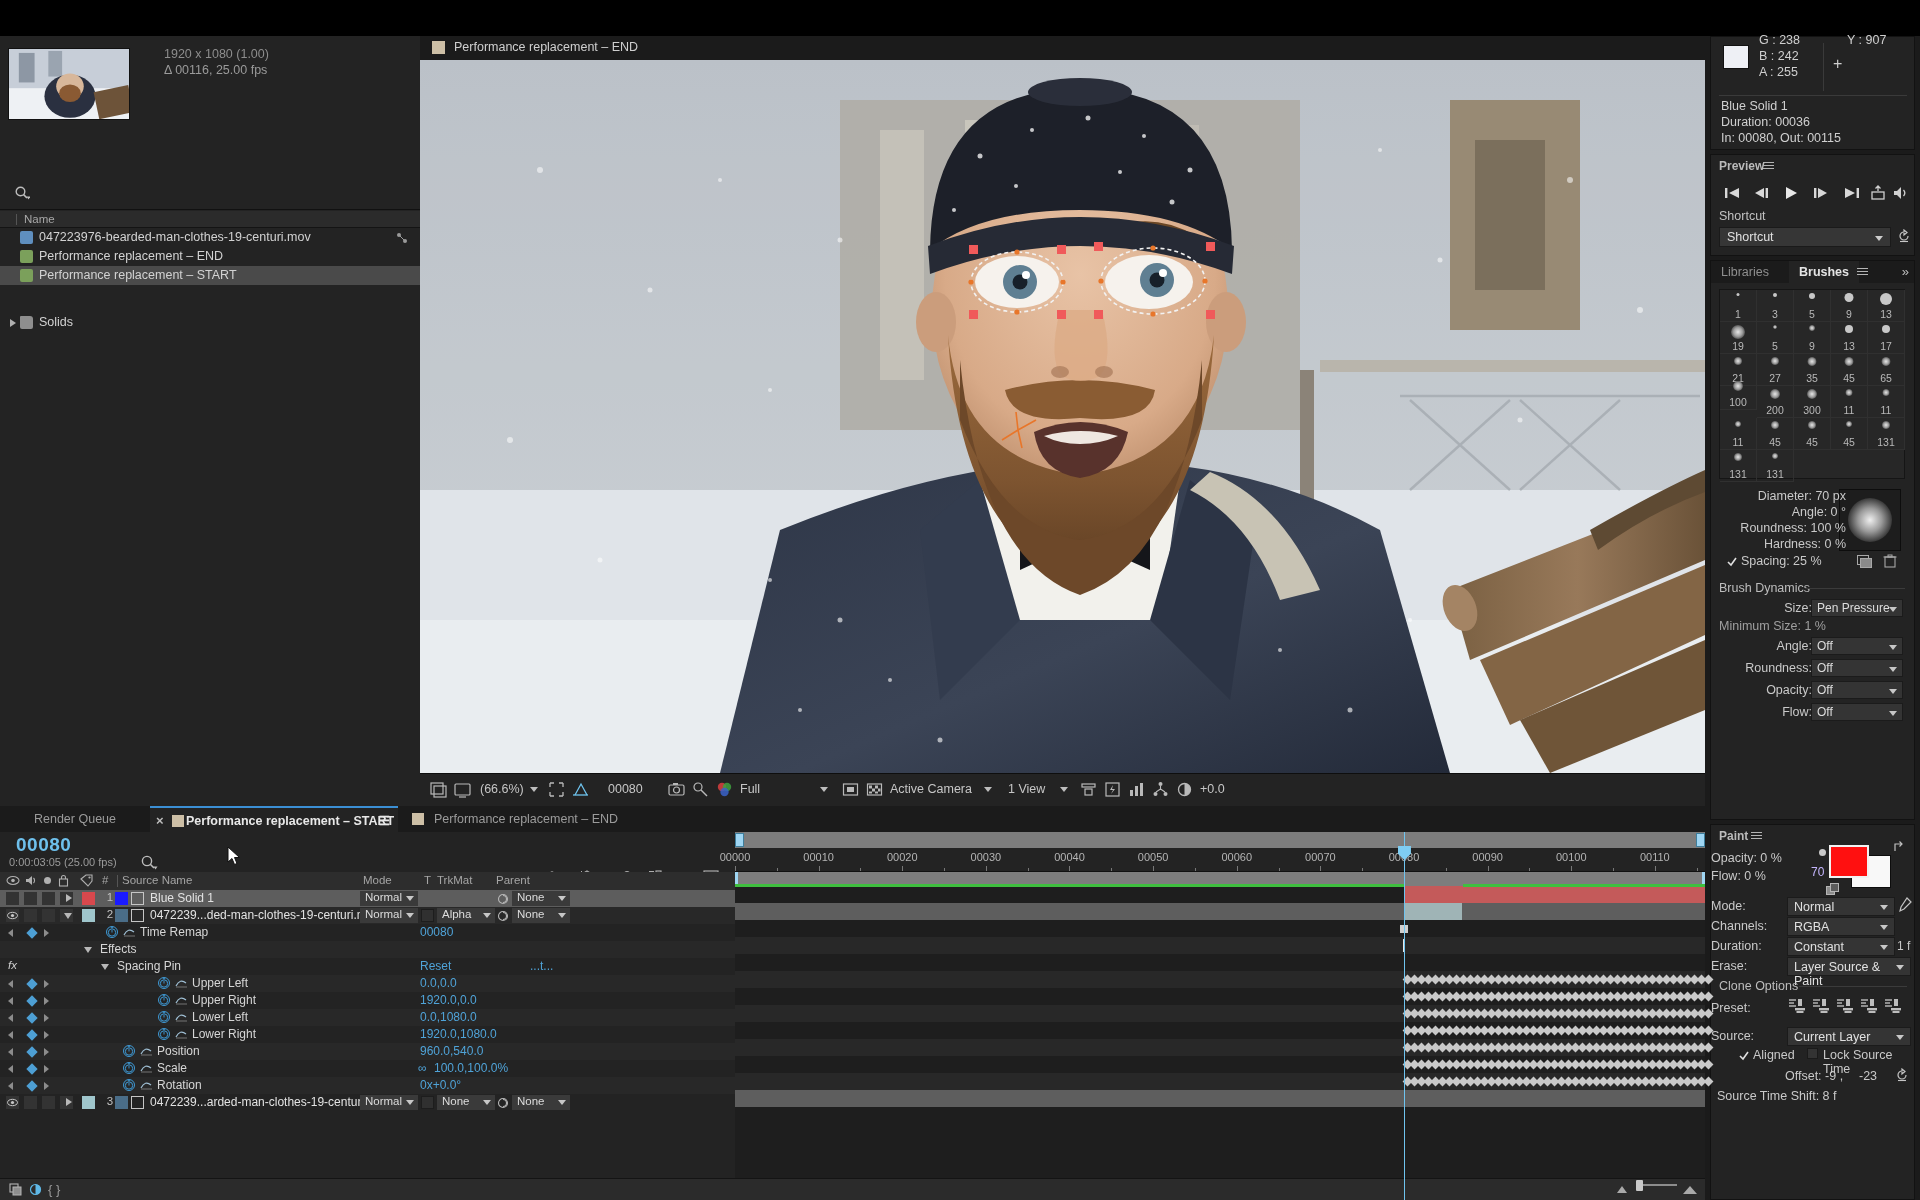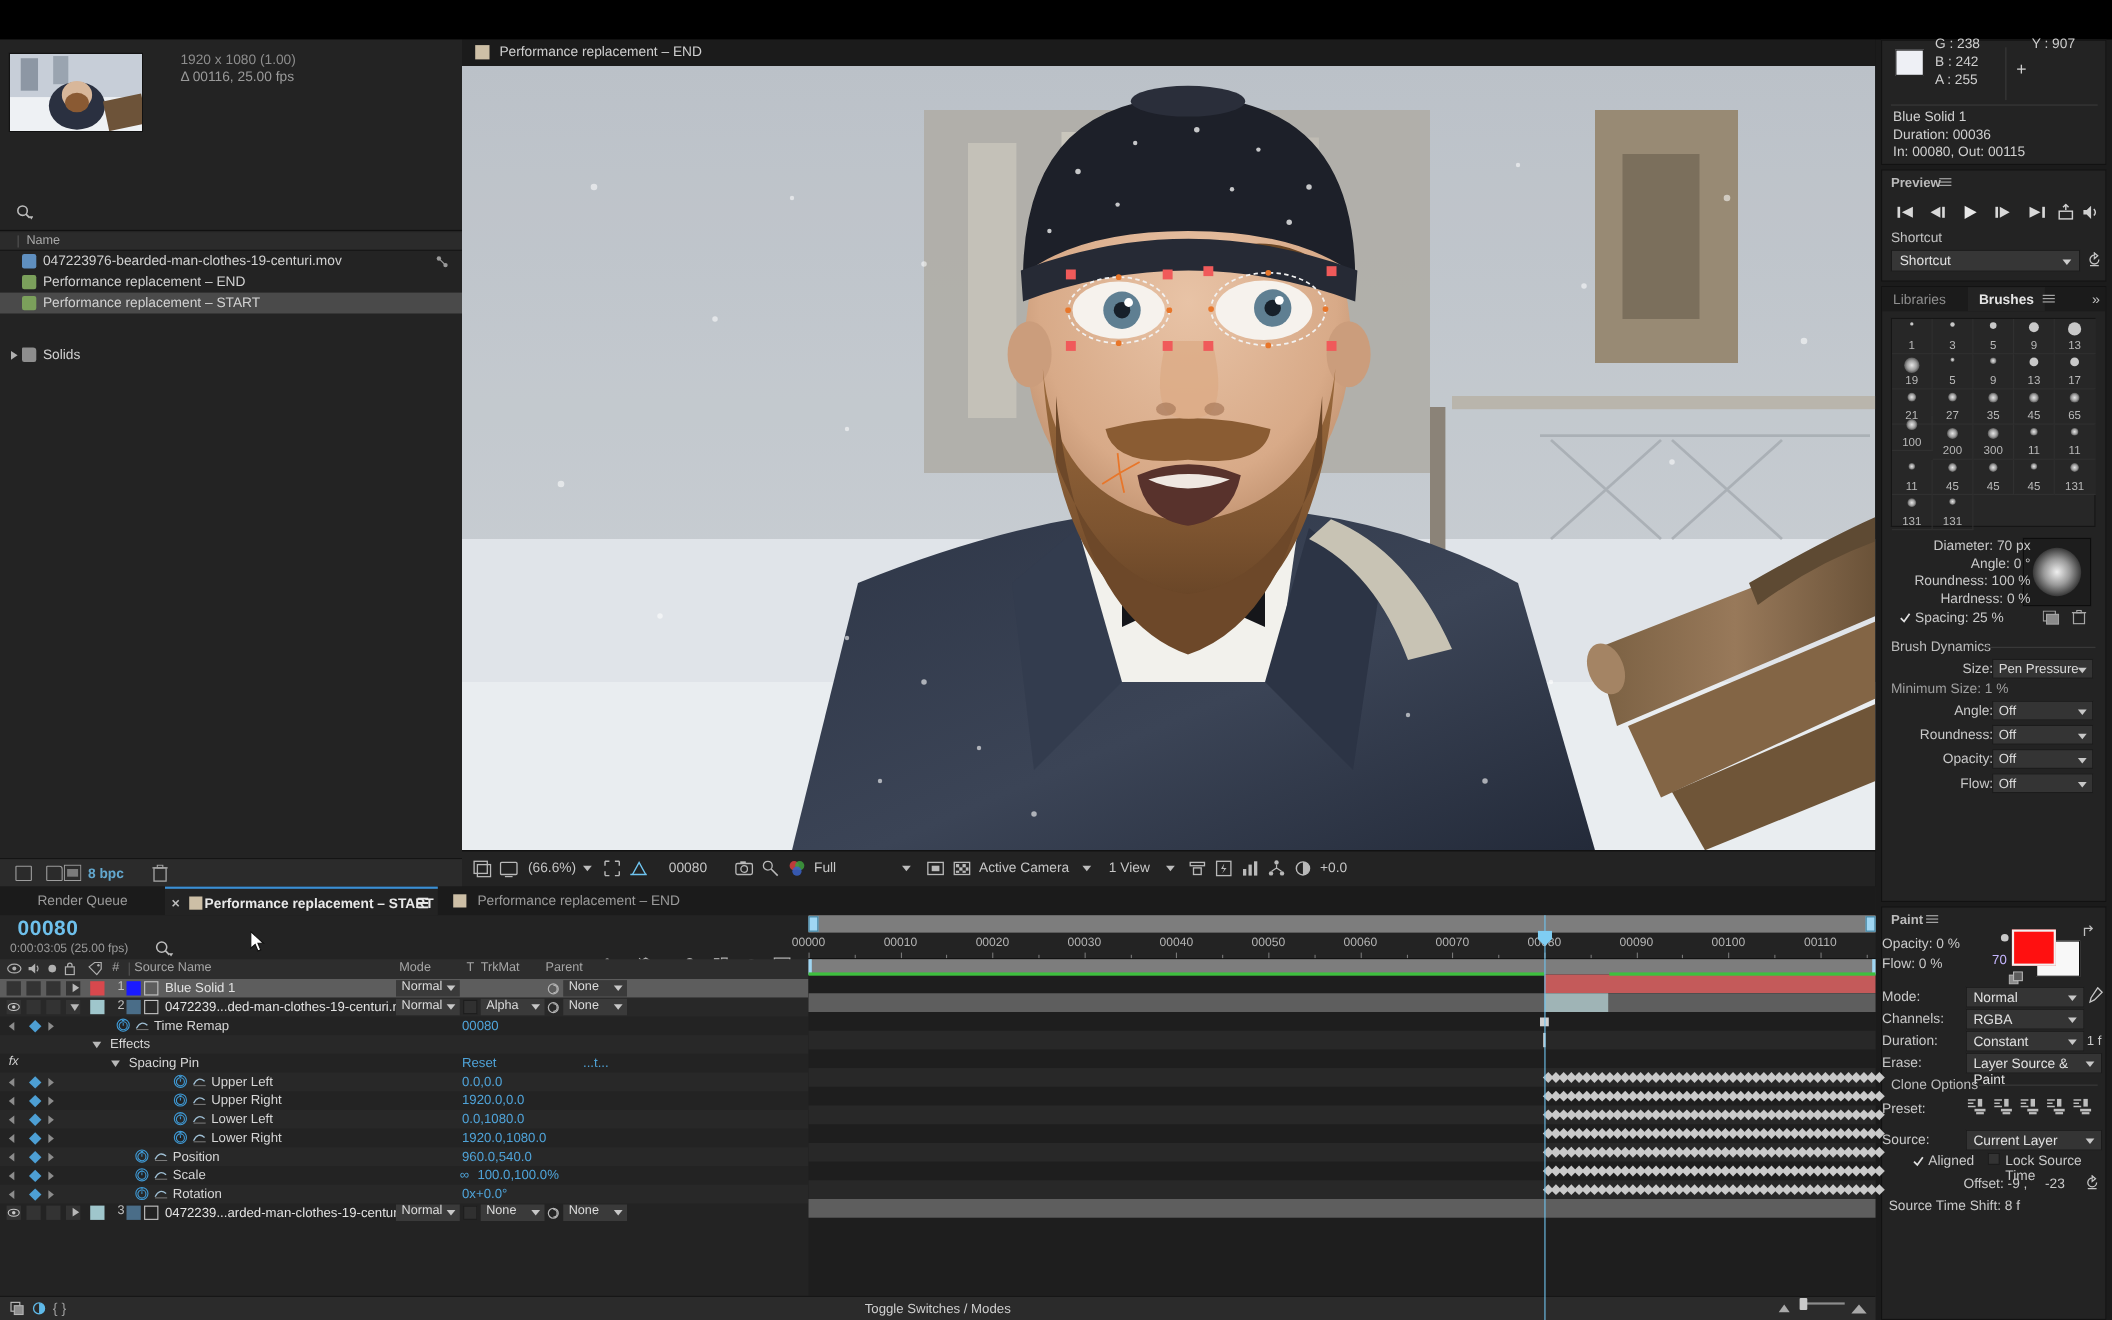--- a/index.html
+++ b/index.html
@@ -217,35 +217,20 @@
           <div class="ico" style="background:#7ba05b"></div>
           <div class="nm">Performance replacement – START</div>
         </div>
         <div class="proj-row" style="top: 249px; margin-top: 28px;">
           <div class="twirl"></div>
           <div class="ico" style="background:#8e8e8e;border-radius:1px 3px 2px 2px"></div>
           <div class="nm">Solids</div>
         </div>
       </div>
 
-    <div class="proj-foot">
-      <div class="pf-ico" style="left:14px"></div>
-      <div class="pf-ico" style="left:42px;border-radius:1px 3px 1px 1px"></div>
-
-      <svg style="position:absolute;left:58px;top:5px;width:16px;height:15px" viewBox="0 0 16 15">
-        <rect x="0.5" y="0.5" width="15" height="14" fill="none" stroke="#9d9d9d"></rect>
-        <rect x="3" y="4" width="10" height="7" fill="#7a7a7a"></rect>
-      </svg>
-      <div class="bpc">8 bpc</div>
-      <svg style="position:absolute;left:138px;top:5px;width:15px;height:16px" viewBox="0 0 15 16">
-        <rect x="2" y="3" width="11" height="12" fill="none" stroke="#a5a5a5" stroke-width="1.2"></rect>
-        <line x1="0.5" y1="3" x2="14.5" y2="3" stroke="#a5a5a5" stroke-width="1.2"></line>
-        <rect x="5" y="0.5" width="5" height="2.5" fill="none" stroke="#a5a5a5"></rect>
-      </svg>
-    </div>
   </div>
 
   <div class="viewer">
     <div class="vtab">
       <div class="tabbox"></div>
       <div class="tname">Performance replacement – END</div>
     </div>
 
     <div class="canvas">
       <svg viewBox="0 0 1285 713" preserveAspectRatio="none" style="position:absolute;inset:0;width:100%;height:100%">
@@ -1601,21 +1586,20 @@
     <div class="tl-foot">
       <svg style="position:absolute;left:8px;top:3px;width:15px;height:15px" viewBox="0 0 15 15">
         <rect x="2" y="2" width="8" height="8" fill="none" stroke="#b5b5b5" stroke-width="1.1"></rect>
         <rect x="5" y="5" width="8" height="8" fill="#8e8e8e" stroke="#b5b5b5"></rect>
       </svg>
       <svg style="position:absolute;left:28px;top:3px;width:15px;height:15px" viewBox="0 0 15 15">
         <circle cx="7.5" cy="7.5" r="5" fill="none" stroke="#5fb9e8" stroke-width="1.2"></circle>
         <path d="M7.5 2.5 a5 5 0 0 1 0 10 Z" fill="#5fb9e8"></path>
       </svg>
       <div style="position:absolute;left:48px;top:3px;font-size:13px;color:#9a9a9a">{ }</div>
-      <div class="tsm">Toggle Switches / Modes</div>
       <div style="position:absolute;right:78px;top:7px;width:0;height:0;border-left:5px solid transparent;border-right:5px solid transparent;border-bottom:7px solid #a9a9a9"></div>
       <div style="position:absolute;right:8px;top:7px;width:0;height:0;border-left:7px solid transparent;border-right:7px solid transparent;border-bottom:8px solid #a9a9a9"></div>
       <div style="position:absolute;right:28px;top:5px;width:40px;height:2px;background:#8d8d8d"></div>
       <div style="position:absolute;right:62px;top:1px;width:7px;height:11px;background:#c9c9c9;border-radius:1px"></div>
     </div>
   </div>
 
   <svg class="cursor" style="left:227px;top:846px" viewBox="0 0 14 20">
     <path d="M1 1 L1 16 L5 12.5 L7.5 18.5 L10 17.5 L7.5 11.5 L12.5 11.5 Z" fill="#ffffff" stroke="#111" stroke-width="1"></path>
   </svg>

